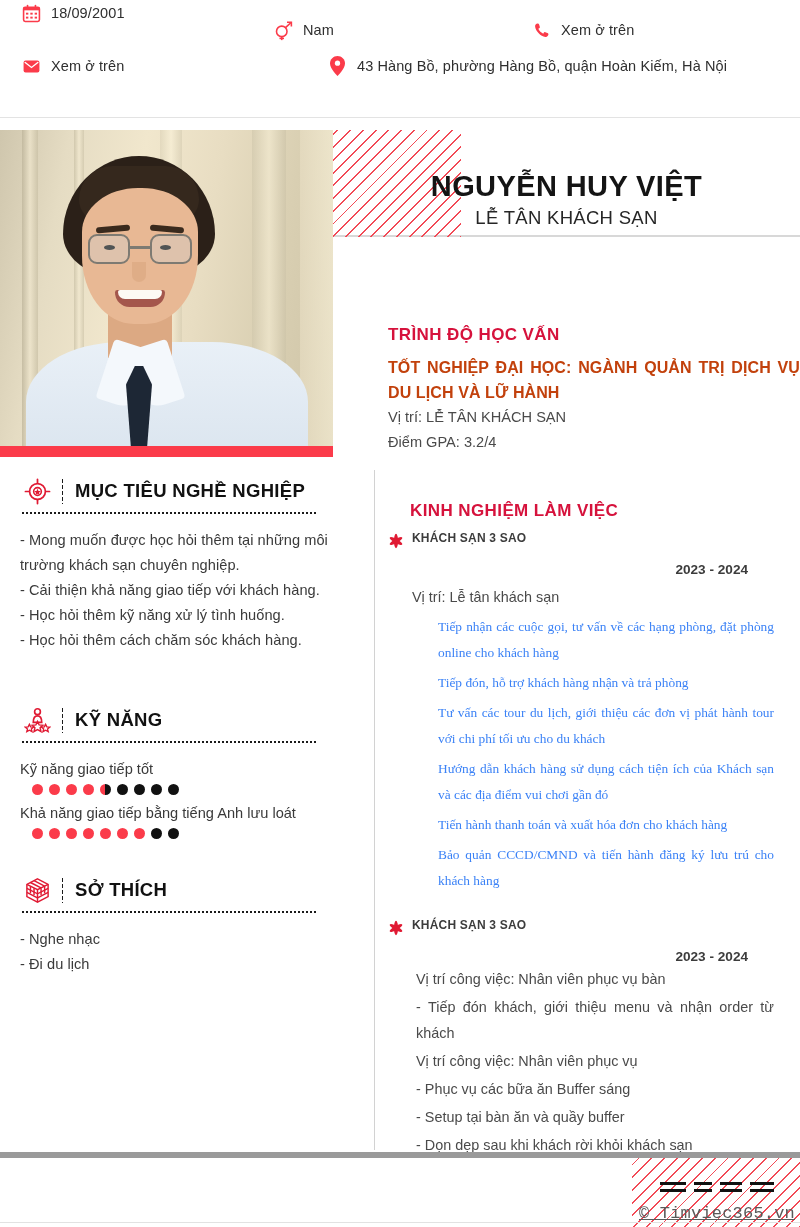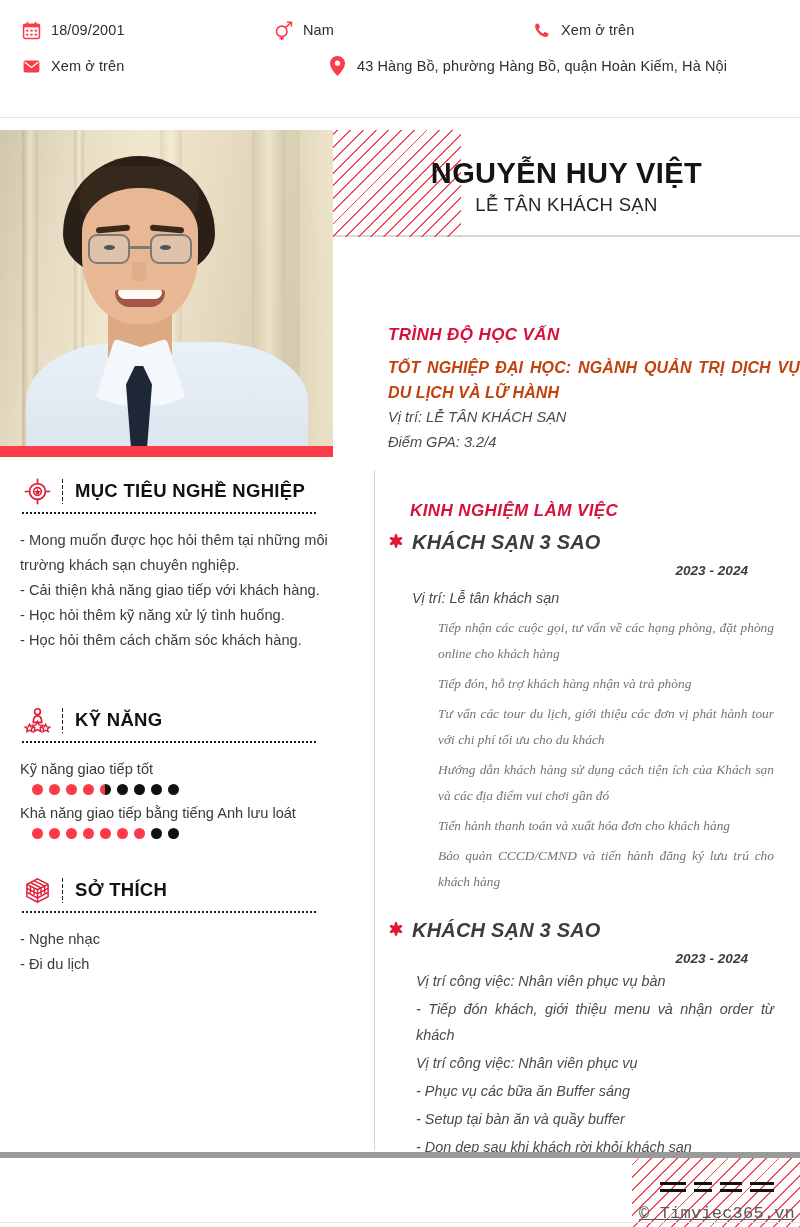--- a/index.html
+++ b/index.html
@@ -26,21 +26,21 @@
   .cit { position: absolute; display: flex; align-items: flex-start; }
   .cit .ico {
     width: 22px; height: 22px; flex: 0 0 22px;
     display: flex; align-items: center; justify-content: center;
     margin-right: 9px;
   }
   .cit .txt {
     font-size: 14.5px; color: #2f2f2f; line-height: 22px;
     letter-spacing: .1px;
   }
-  .cit-dob   { left: 20px;  top: 19px; }
+  .cit-dob   { left: 20px;  top: 2px; }
   .cit-sex   { left: 272px; top: 19px; }
   .cit-phone { left: 530px; top: 19px; }
   .cit-mail  { left: 20px;  top: 55px; }
   .cit-addr  { left: 328px; top: 55px; width: 420px; }
   .cit-addr .txt { line-height: 23px; }
   .cit-addr .ico { margin-left: -2px; }
 
   
   .photo-wrap {
     position: absolute; left: 0; top: 130px;
@@ -114,21 +114,21 @@
     width: 467px; height: 107px;
     background: #fff; border-bottom: 2px solid #d8d8d8;
   }
   .stripes {
     position: absolute; left: 0; top: 0;
     width: 128px; height: 107px;
     background-image: repeating-linear-gradient(
       -45deg, #f24a56 0 1.4px, rgba(255,255,255,0) 1.4px 9px);
   }
   .name-txt {
-    position: absolute; left: 0; top: 4px; width: 467px; height: 105px;
+    position: absolute; left: 0; top: 17px; width: 467px; height: 105px;
     display:flex; flex-direction:column; align-items:center; justify-content:center;
   }
   .cv-name {
     font-size: 29px; font-weight: 700; color: #141414;
     letter-spacing: .4px; line-height: 1.12; text-align:center;
   }
   .cv-role {
     font-size: 18.5px; color: #262626; letter-spacing: .3px;
     margin-top: 4px; text-align:center;
   }
@@ -171,49 +171,49 @@
 
   
   .skill { margin-bottom: 6px; }
   .skill-name { font-size: 14.6px; color: #3a3a3a; line-height: 24px; }
   .dots-row { display: flex; gap: 6px; margin: 3px 0 4px 12px; }
   .dot { width: 11px; height: 11px; border-radius: 50%; background: #111; }
   .dot.on { background: #fb3b4a; }
   .dot.half { background: linear-gradient(90deg,#fb3b4a 50%, #111 50%); }
 
   
-  .rsec { margin-bottom: 10px; font-style: italic; }
+  .rsec { margin-bottom: 10px; }
   .rsec-title {
     font-size: 17px; font-weight: 700; color: #d6123c;
     letter-spacing: .4px; margin-bottom: 10px;
   }
   .edu-head {
     font-size: 16px; font-weight: 700; color: #c2410c;
     line-height: 25px; text-align: justify; text-align-last: left;
     letter-spacing: .1px;
   }
   .edu-line { font-size: 14.6px; color: #4a4a4a; line-height: 25px; }
 
   .exp-row { display: flex; align-items: flex-start; }
   .exp-ico { width: 18px; flex: 0 0 18px; margin-right: 6px; padding-top: 2px; }
   .exp-company {
-    font-size: 20px; font-weight: 700; color: #3c3c3c; letter-spacing: .2px;
+    font-size: 12px; font-weight: 700; color: #3c3c3c; letter-spacing: .2px;
   }
   .exp-date {
     font-size: 13.6px; font-weight: 700; color: #3c3c3c;
     text-align: right; padding-right: 52px; margin-top: 9px;
   }
   .exp-pos {
     font-size: 14.4px; color: #4a4a4a; line-height: 25px;
     margin: 8px 0 0 24px;
   }
   .exp-serif {
     margin: 4px 0 0 50px;
     font-family: "Liberation Serif", serif;
-    font-size: 13.4px; color: #737373; line-height: 26px;
+    font-size: 13.4px; color: #3b82f6; line-height: 26px;
     text-align: justify; text-align-last: left;
     width: 336px;
   }
   .exp-sans {
     margin: 2px 0 0 28px; width: 358px;
     font-size: 14.4px; color: #4a4a4a; line-height: 26px;
     text-align: justify; text-align-last: left;
   }
 
   

